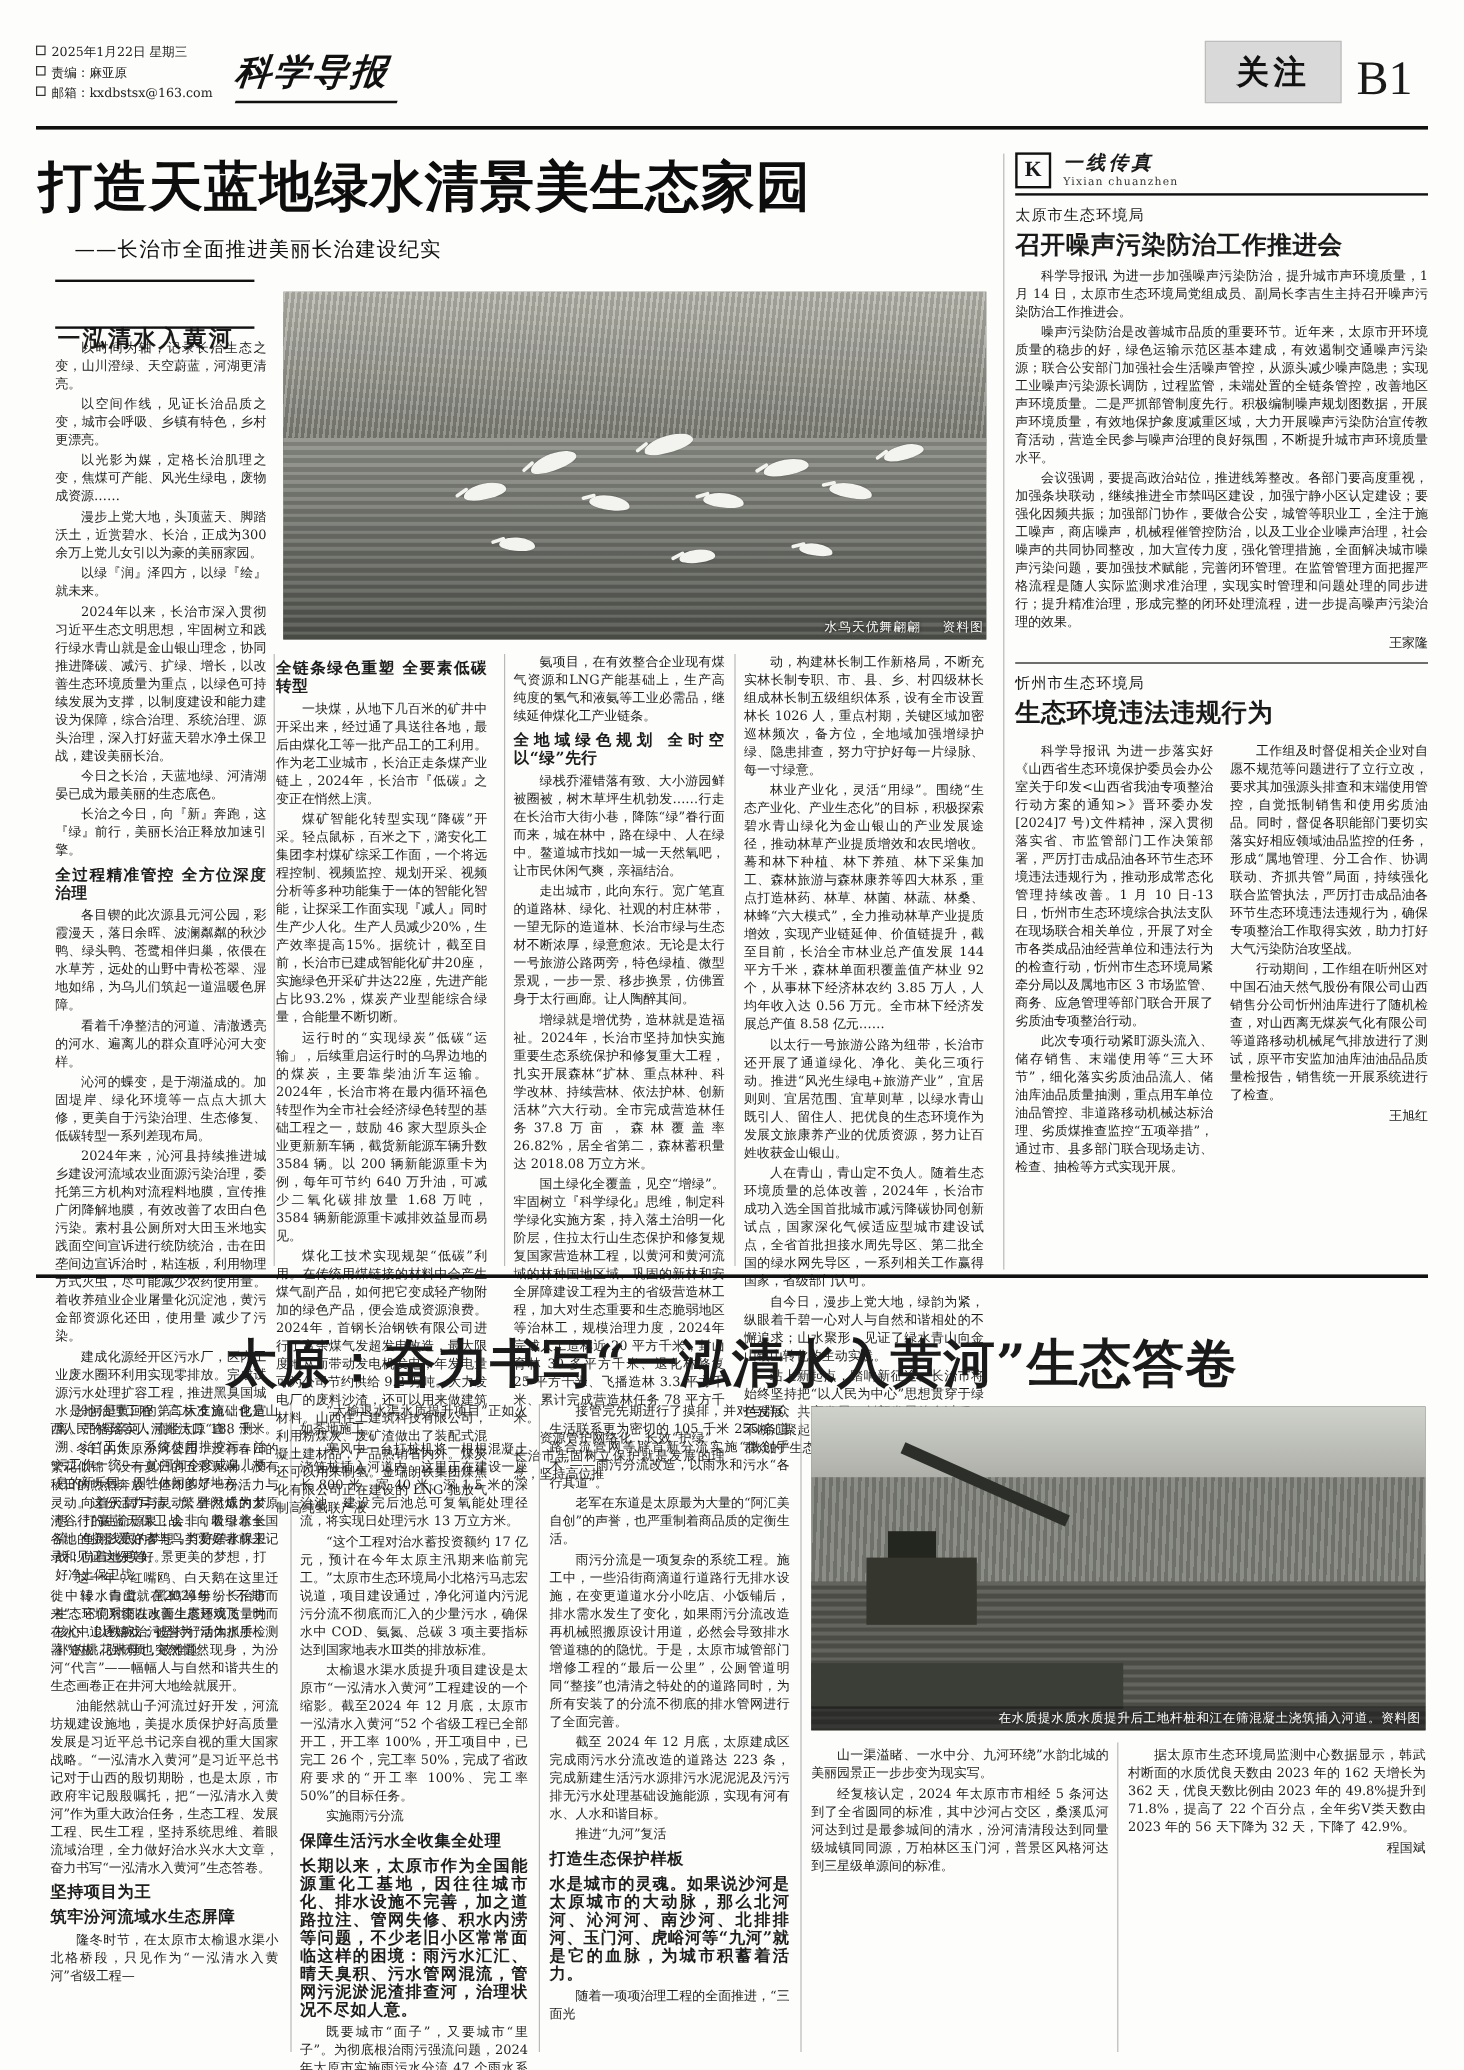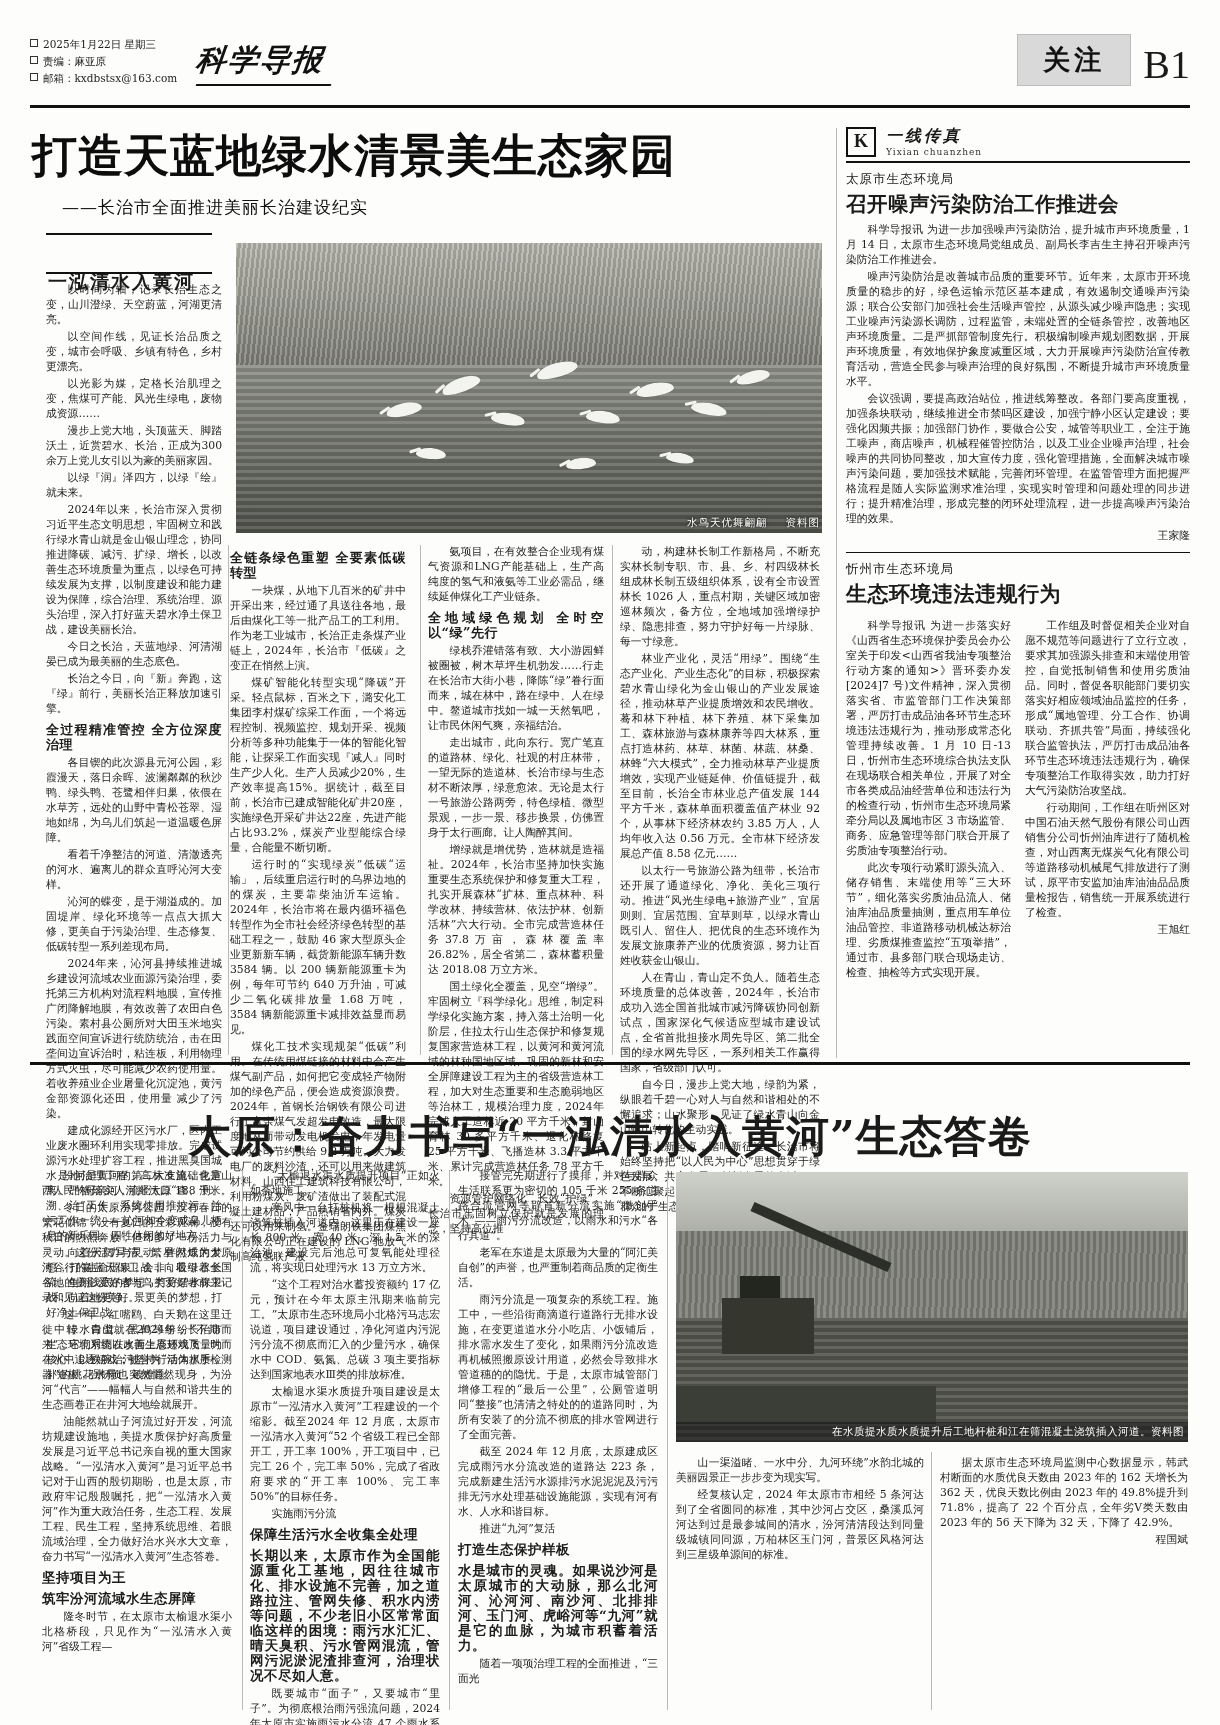--- a/index.html
+++ b/index.html
@@ -13,21 +13,21 @@
   .page { position:relative; width:1220px; height:1725px; background:#fdfdfb; }
 
   
   .masthead { position:absolute; left:30px; top:34px; width:1160px; height:68px; }
   .mh-left { position:absolute; left:0; top:2px; font-size:10.5px; line-height:17px; color:#222; }
   .mh-left div { white-space:nowrap; }
   .mh-left .sq { display:inline-block; width:6px; height:6px; border:1px solid #333; margin-right:5px; vertical-align:1px; }
   .mh-logo { position:absolute; left:166px; top:6px; font-family:"DejaVu Serif", serif; font-weight:bold; font-size:30px; letter-spacing:2px;
              font-style:italic; color:#111; transform:skewX(-6deg); }
   .mh-logo-underline { position:absolute; left:166px; top:50px; width:135px; height:2px; background:#111; transform:skewX(-20deg); }
-  .mh-right { position:absolute; right:0; top:0; display:flex; align-items:flex-end; }
+  .mh-right { position:absolute; right:13px; top:0; display:flex; align-items:flex-end; }
   .mh-guanzhu { width:112px; height:50px; background:#d9d9d9; border:1px solid #bdbdbd; display:flex; align-items:center; justify-content:center;
                 font-size:27px; font-weight:bold; letter-spacing:4px; color:#111; font-family:"DejaVu Serif", serif; }
   .mh-page { font-size:40px; font-weight:normal; margin-left:12px; line-height:42px; font-family:"Liberation Serif", serif; }
 
   .rule-top { position:absolute; left:30px; top:105px; width:1160px; height:3px; background:#111; }
 
   
   .headline { position:absolute; left:32px; top:126px; width:790px; font-size:45px; font-weight:bold; letter-spacing:1px;
               font-family:"DejaVu Serif", serif; color:#0d0d0d; }
   .subhead { position:absolute; left:62px; top:196px; width:760px; font-size:17px; color:#111; letter-spacing:1px; }

